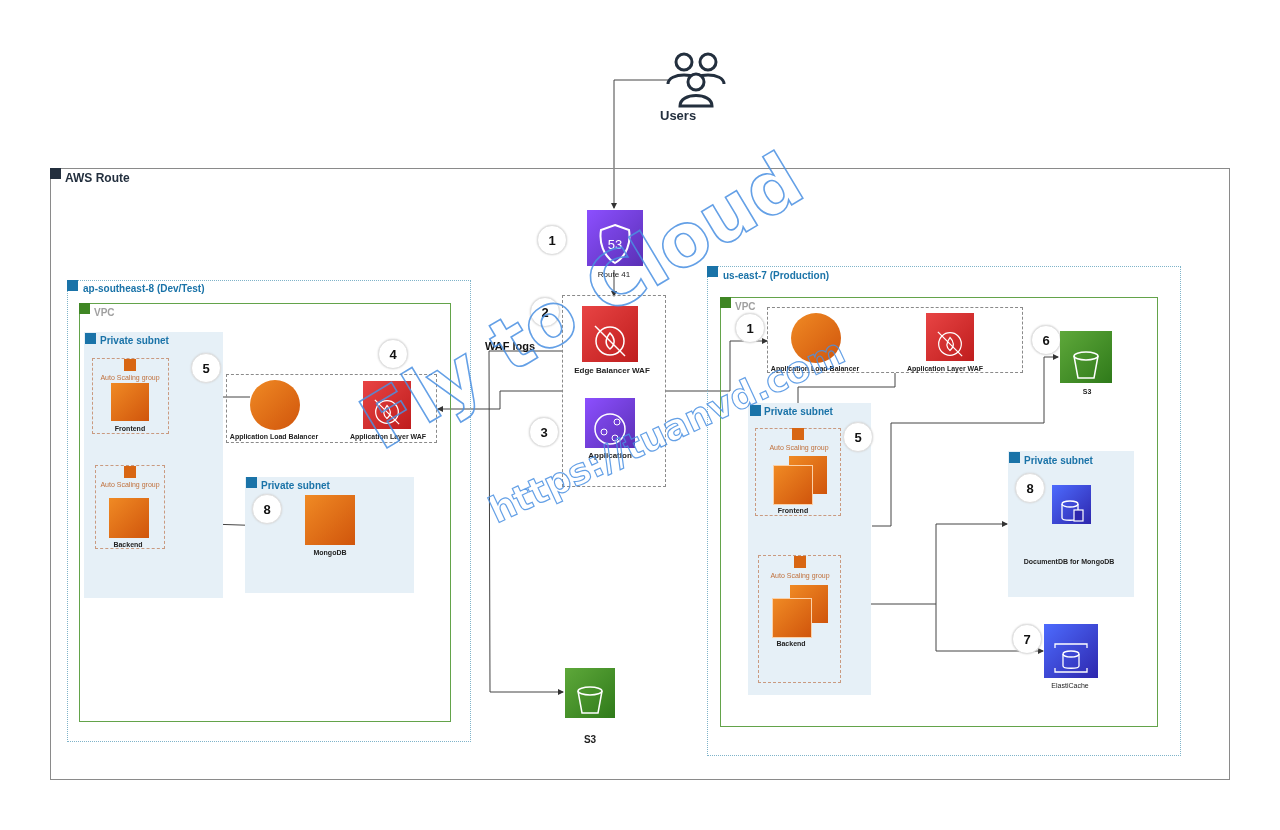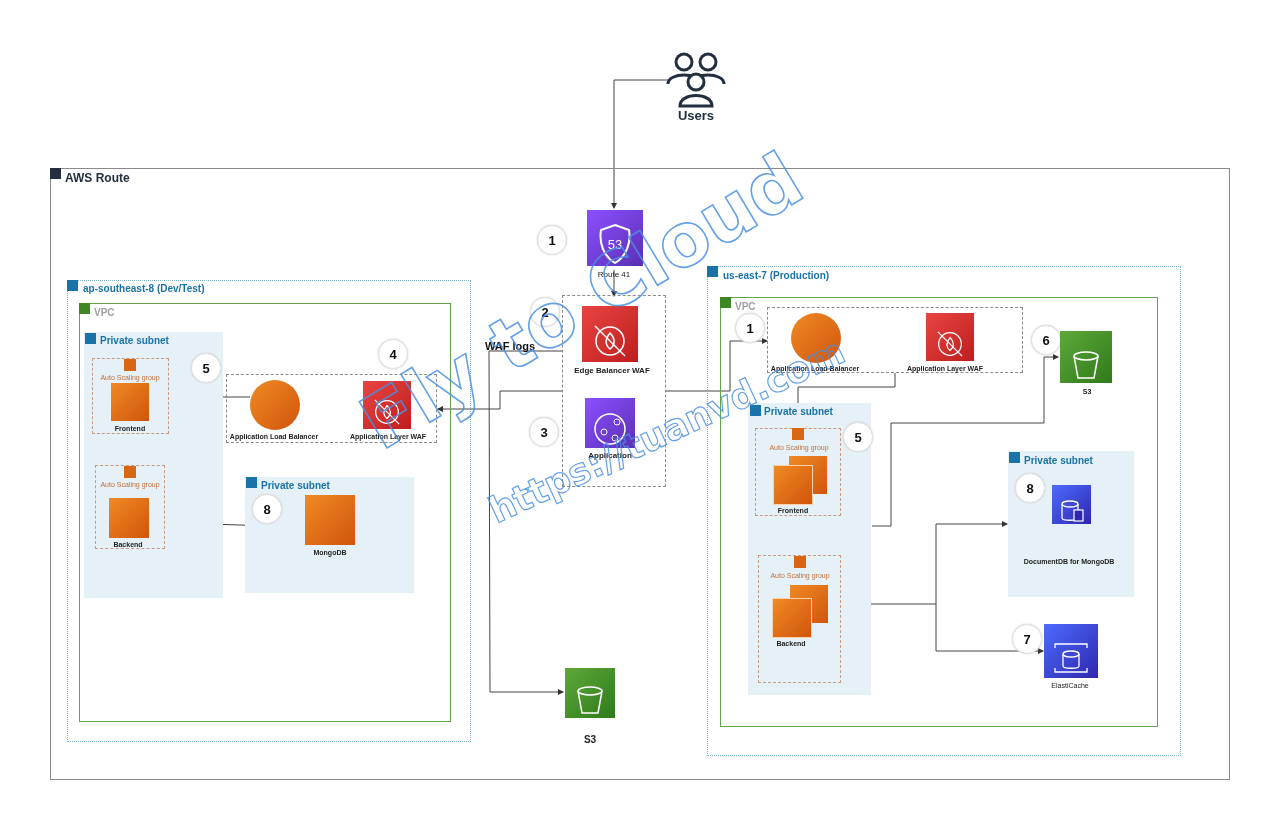--- a/index.html
+++ b/index.html
@@ -52,21 +52,21 @@
   <svg width="64" height="60" viewBox="0 0 64 60" style="display:block;margin:0 auto;">
     <g fill="none" stroke="#232f3e" stroke-width="3">
       <circle cx="20" cy="14" r="8"></circle>
         <path d="M4,36 C4,24 36,24 36,36"></path>
       <circle cx="44" cy="14" r="8"></circle>
         <path d="M28,36 C28,24 60,24 60,36"></path>
       <circle cx="32" cy="34" r="8" fill="#fff"></circle>
         <path d="M16,58 C16,44 48,44 48,58 Z" fill="#fff"></path>
     </g>
   </svg>
-  <div style="text-align:center;font-weight:bold;font-size:13px;color:#232f3e;">Users</div>
+  <div style="font-weight:bold;font-size:13px;color:#232f3e;">Users</div>
 </div>
 
 <div class="box cloud" style="left:50px;top:168px;width:1180px;height:612px;"></div>
 <div class="abs" style="left:50px;top:168px;width:11px;height:11px;background:#232f3e;"></div>
 <div class="title" style="left:65px;top:171px;font-size:12px;color:#232f3e;">AWS Route</div>
 
 <div class="badge" style="left:537px;top:225px;">1</div>
 <div class="ico-sq" style="left:587px;top:210px;width:56px;height:56px;background:linear-gradient(135deg,#8c4fff,#5a30b5);">
   <svg width="40" height="44" viewBox="0 0 40 44">
       <path d="M20,3 L34,8 C36,20 32,34 20,41 C8,34 4,20 6,8 Z" fill="none" stroke="#fff" stroke-width="2"></path>

